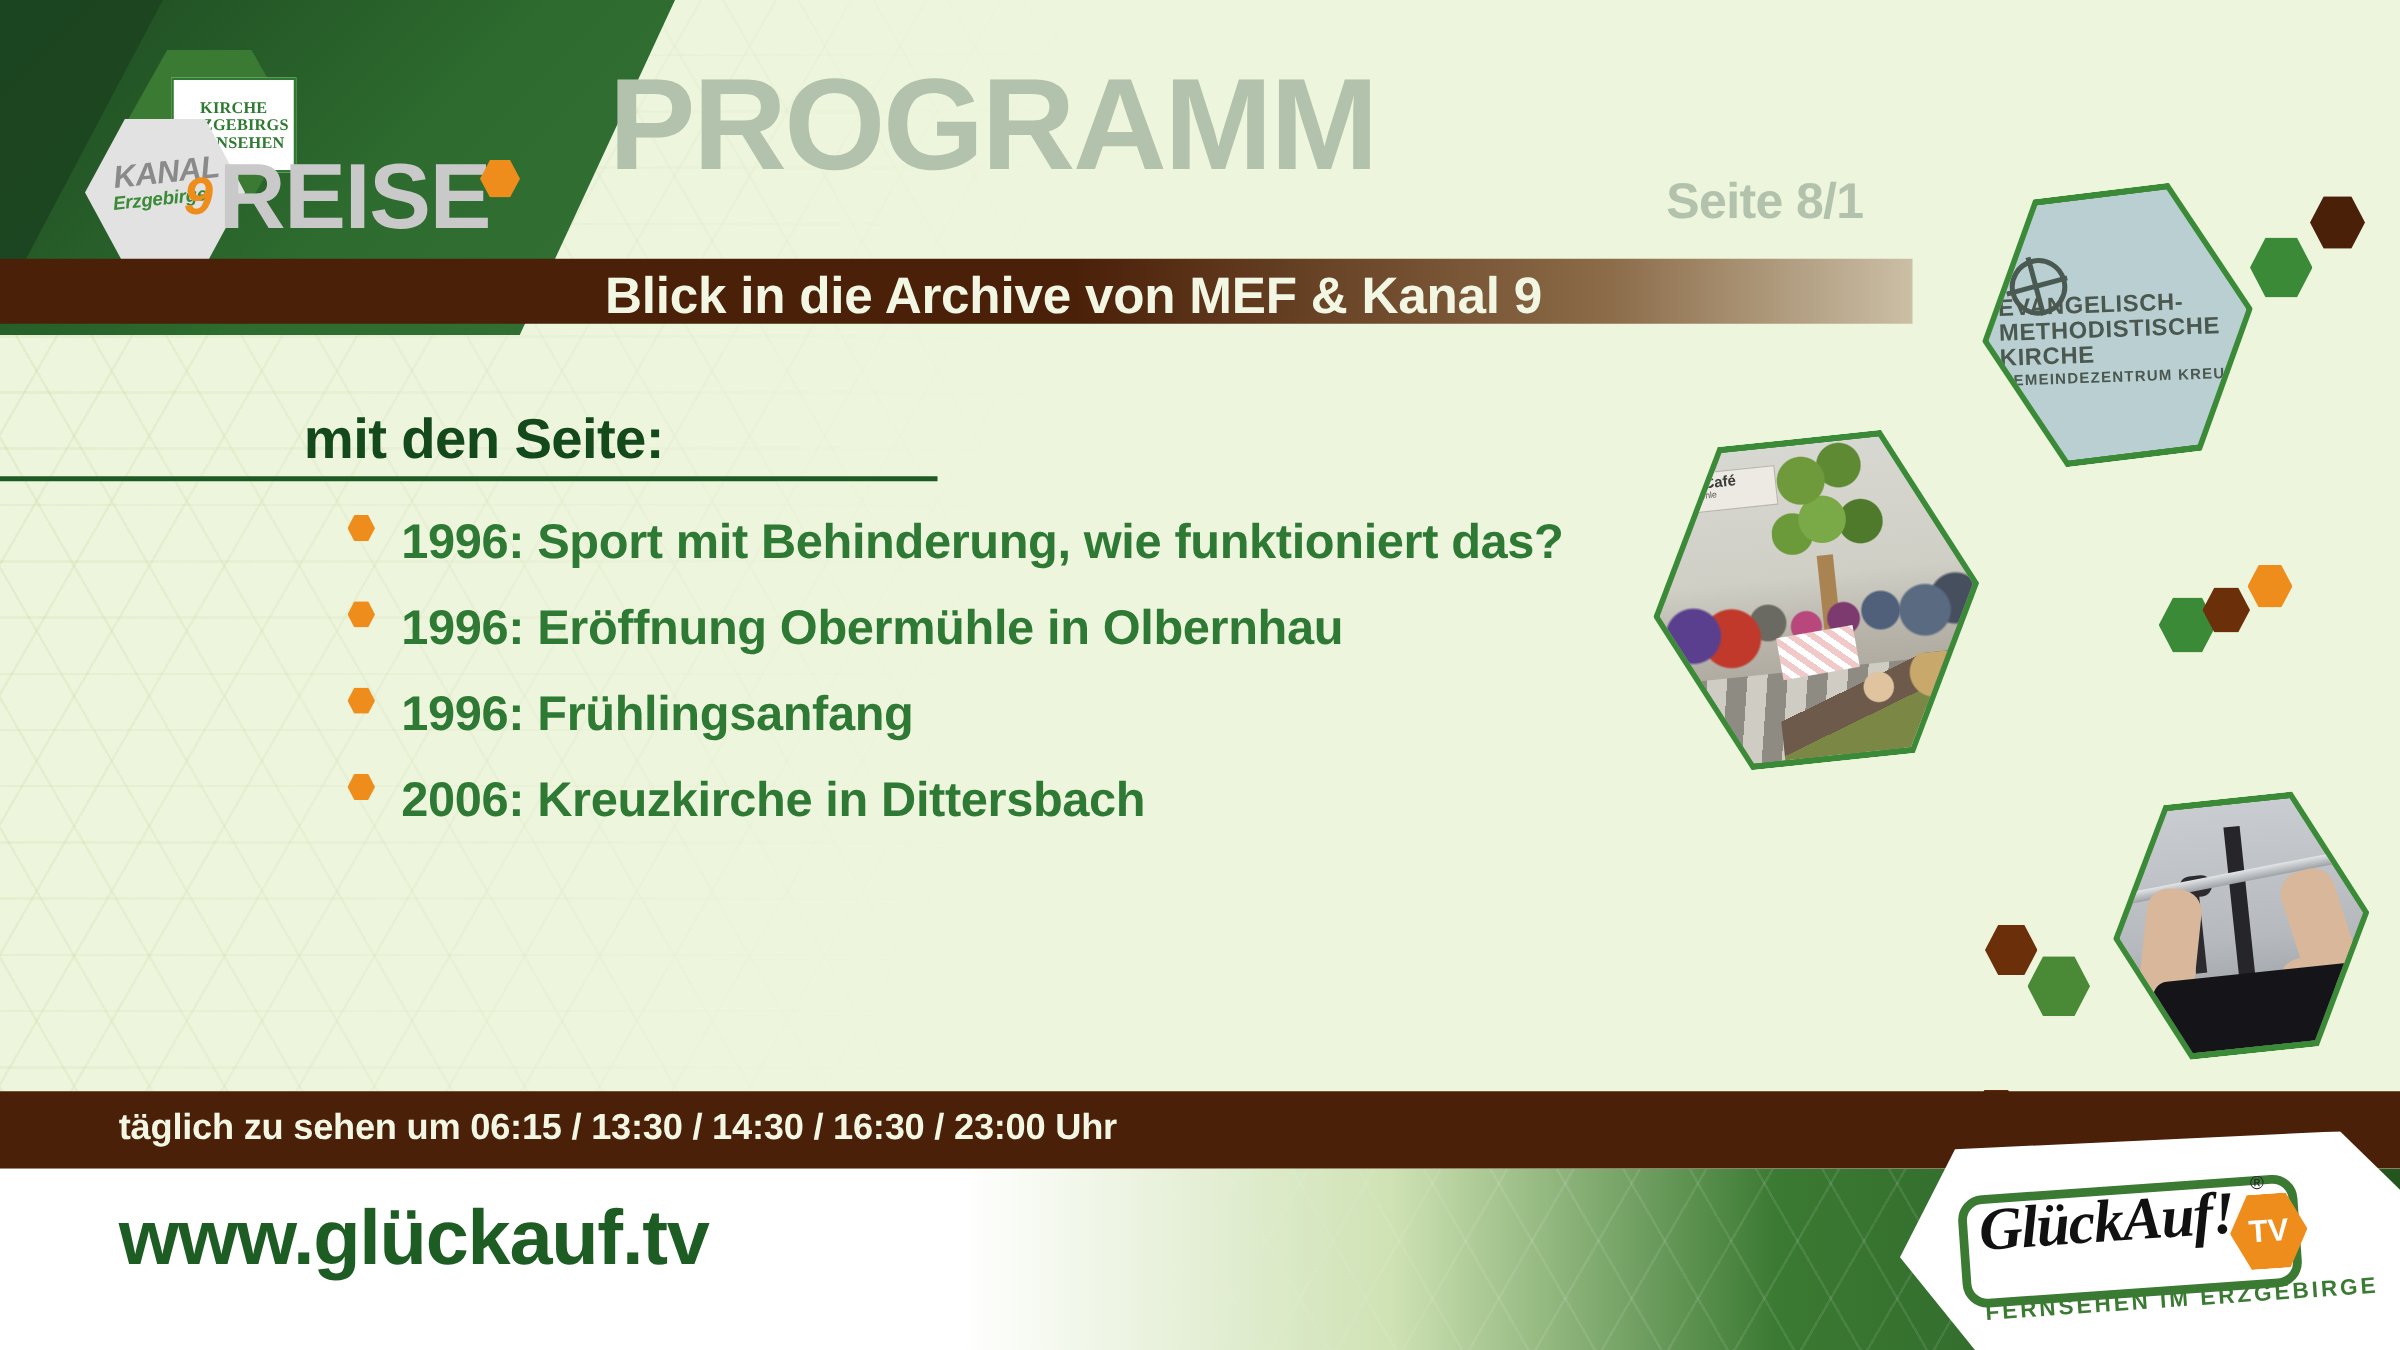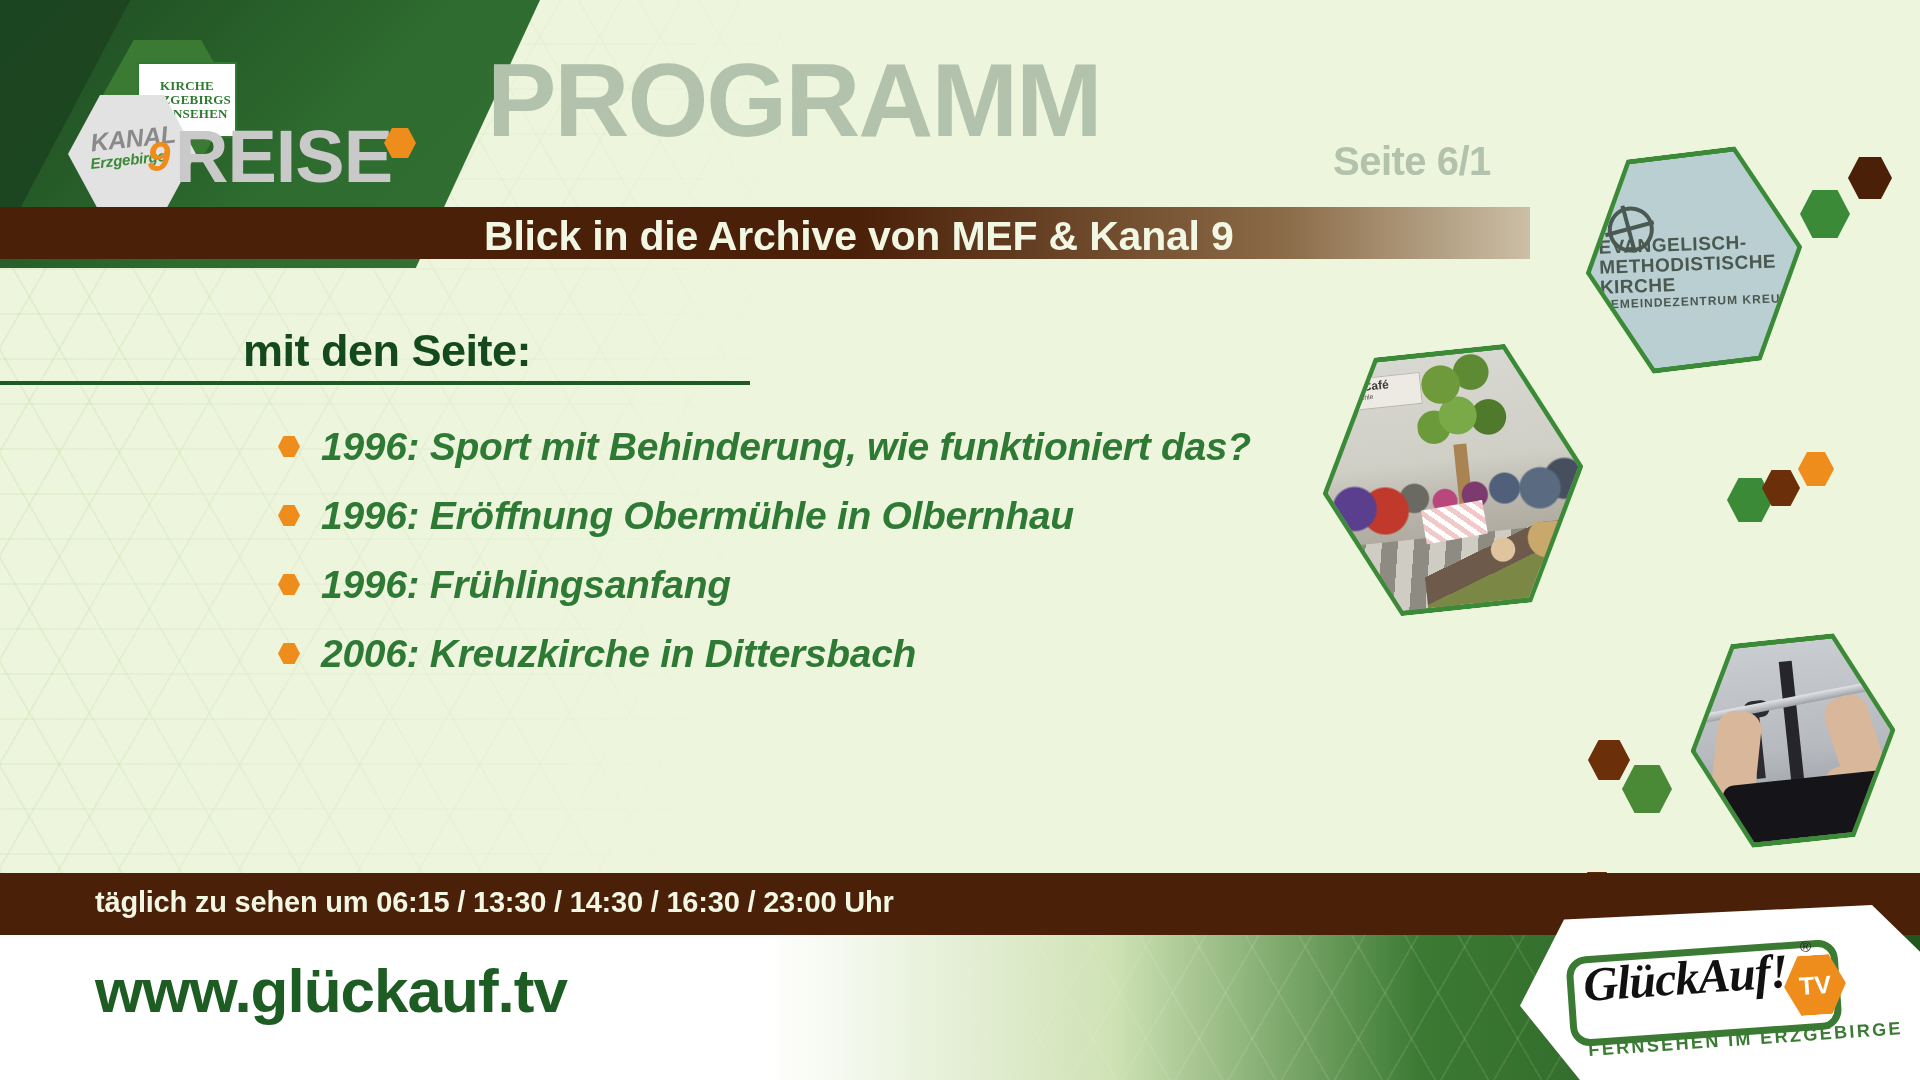--- a/index.html
+++ b/index.html
@@ -96,21 +96,21 @@
 
   
   .themen{
     position:absolute;left:243px;top:325px;
     font-size:45px;font-weight:800;color:#14491b;letter-spacing:-.5px;
   }
   .themen-rule{
     position:absolute;left:0;top:381px;width:750px;height:4px;background:#1f5a24;
   }
   .list{position:absolute;left:278px;top:412px;width:1050px;}
-  .row{position:relative;height:69px;display:flex;align-items:center;font-style:italic;}
+  .row{position:relative;height:69px;display:flex;}
   .bullet{
     width:22px;height:21px;background:#ef8d1c;flex:0 0 22px;margin-right:21px;
     clip-path:polygon(25% 0,75% 0,100% 50%,75% 100%,25% 100%,0 50%);
   }
   .row-txt{
     font-size:39px;font-weight:700;color:#2e7a35;letter-spacing:-.3px;white-space:nowrap;
   }
 
   
   .photo-hex{position:absolute;}
@@ -272,21 +272,21 @@
 
   <div class="k9-hex"></div>
   <div class="k9-kanal">KANAL</div>
   <div class="k9-erz">Erzgebirge</div>
   <div class="k9-nine">9</div>
 
   <div class="reise">REISE</div>
   <div class="zr-dot"></div>
 
   <div class="programm">PROGRAMM</div>
-  <div class="seite">Seite 6/1</div>
+  <div class="seite">Seite 8/1</div>
 
   <div class="subbar"></div>
   <div class="subbar-txt">Blick in die Archive von MEF &amp; Kanal 9</div>
 
   <div class="themen">mit den Seite:</div>
   <div class="themen-rule"></div>
 
   <div class="list">
     <div class="row">
       <span class="bullet"></span>

